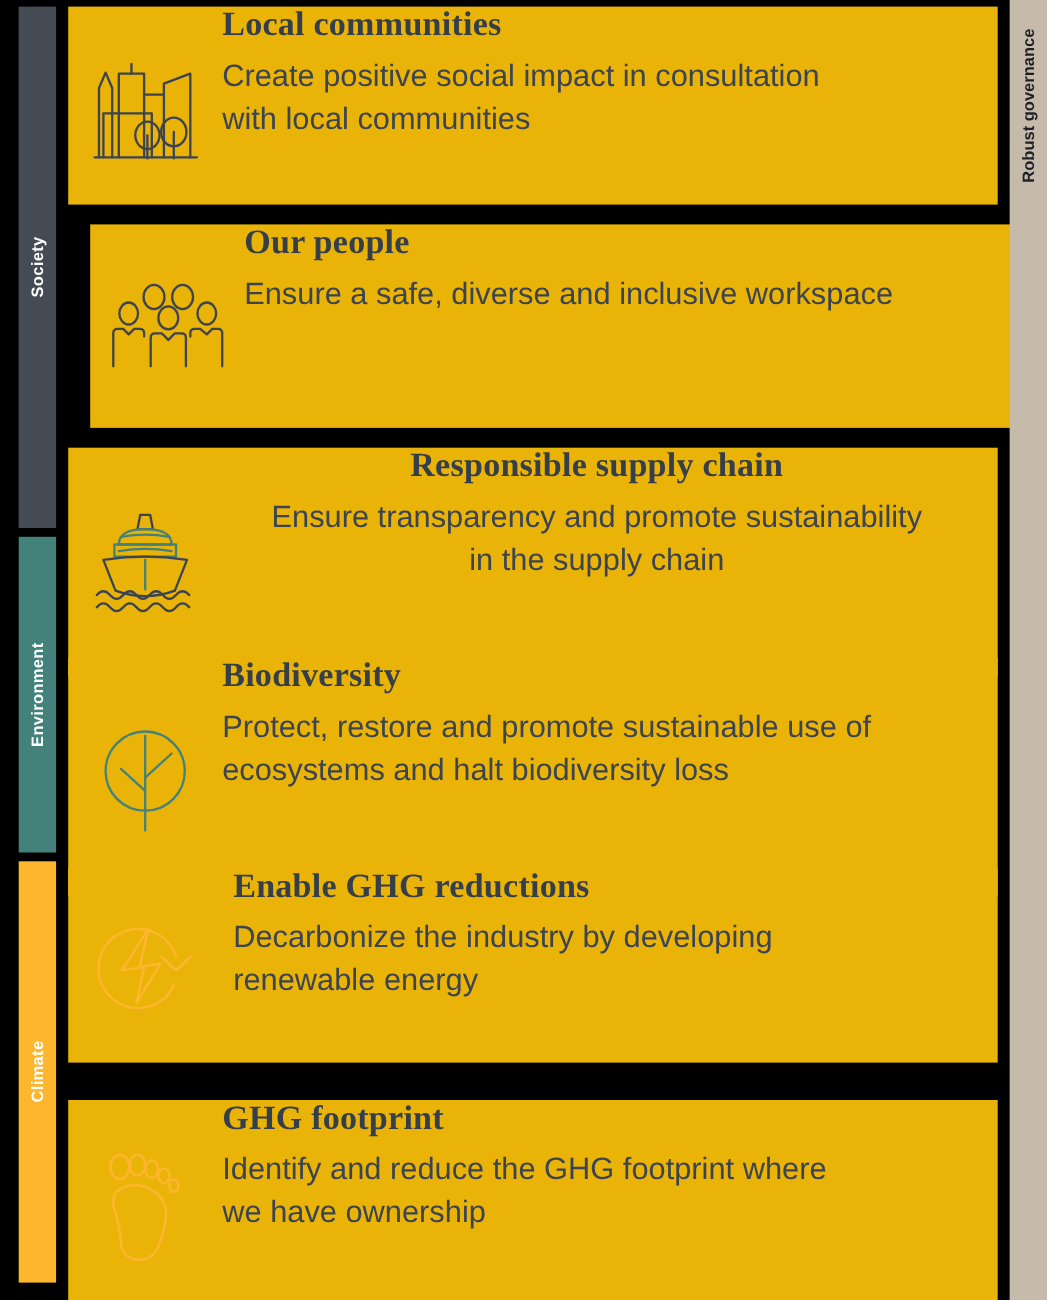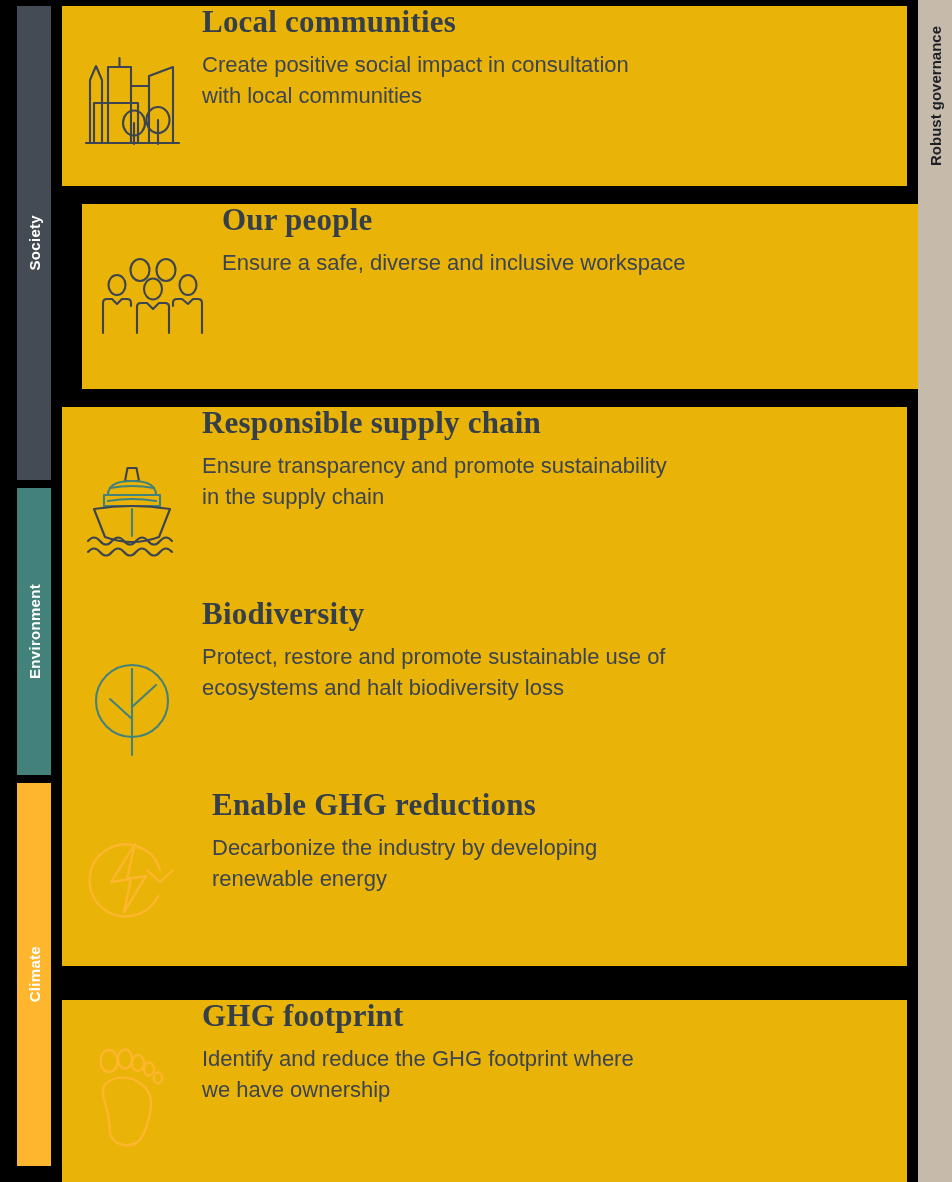--- a/index.html
+++ b/index.html
@@ -71,31 +71,31 @@
   .card-title {
     font-family: "Liberation Serif", serif;
     font-size: 31px;
     color: #353f4a;
     line-height: 1.05;
     margin: 0 0 10px 0;
     letter-spacing: 0.2px;
   }
   .card-desc {
     font-family: "Liberation Sans", sans-serif;
-    font-size: 22px;
+    font-size: 28px;
     color: #3b4450;
     line-height: 1.42;
     margin: 0;
     white-space: pre-line;
   }
 
   
   .card-0 { top: 6px;    height: 180px; }
   .card-1 { top: 204px;  height: 185px; margin-left: 20px; }
-  .card-2 { top: 407px;  height: 208px; }
+  .card-2 { top: 407px;  height: 208px; text-align: center; }
   .card-3 { top: 598px;  height: 217px; }
   .card-4 { top: 789px;  height: 177px; gap: 10px; }
   .card-5 { top: 1000px;  height: 188px; }
 
   
   .gov-strip {
     position: absolute;
     left: 918px;
     top: 0px;
     width: 34px;

